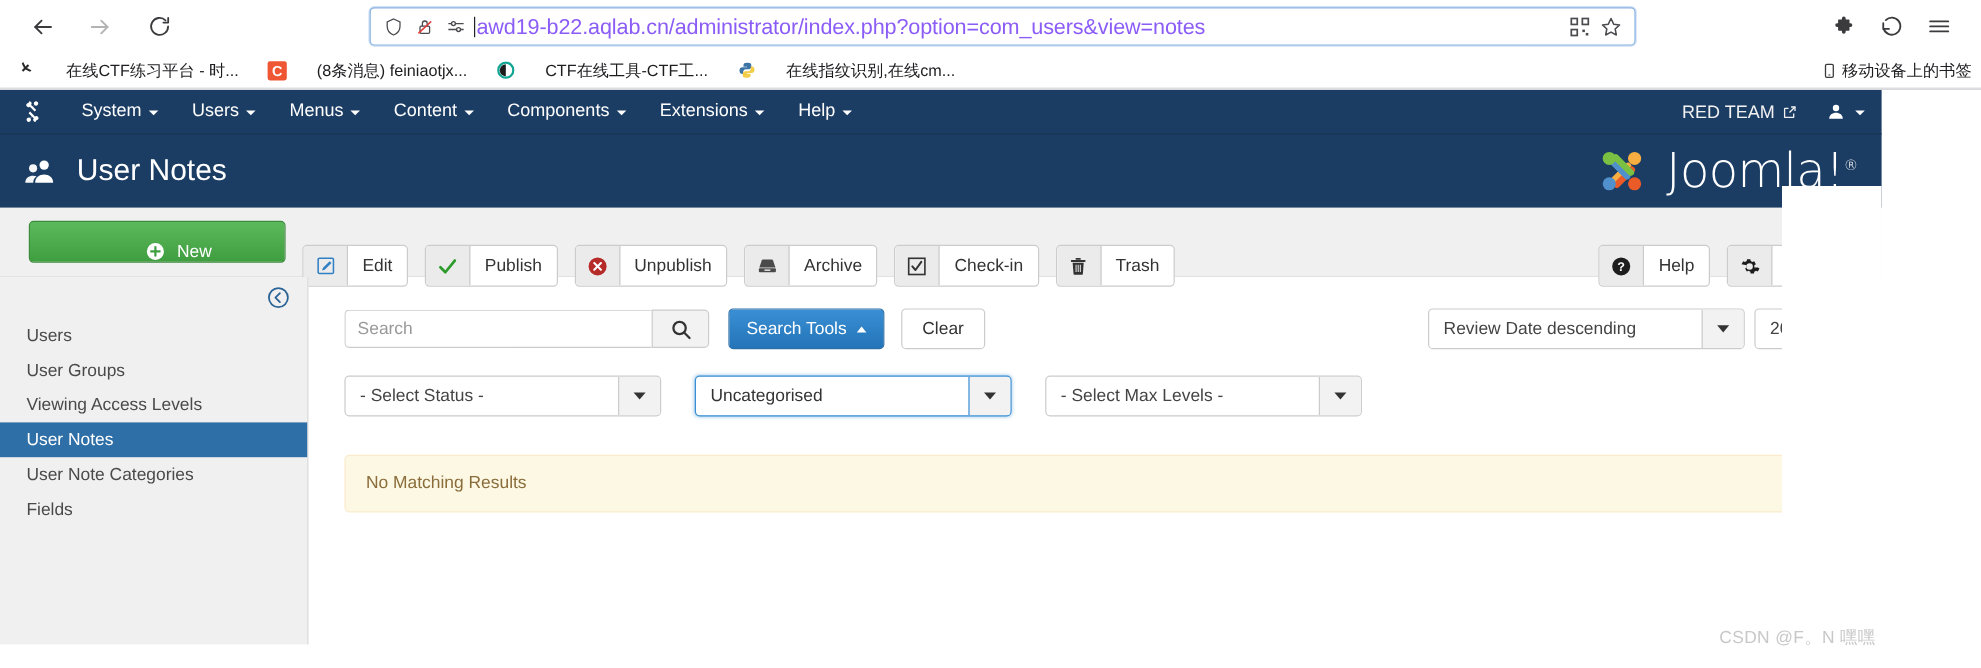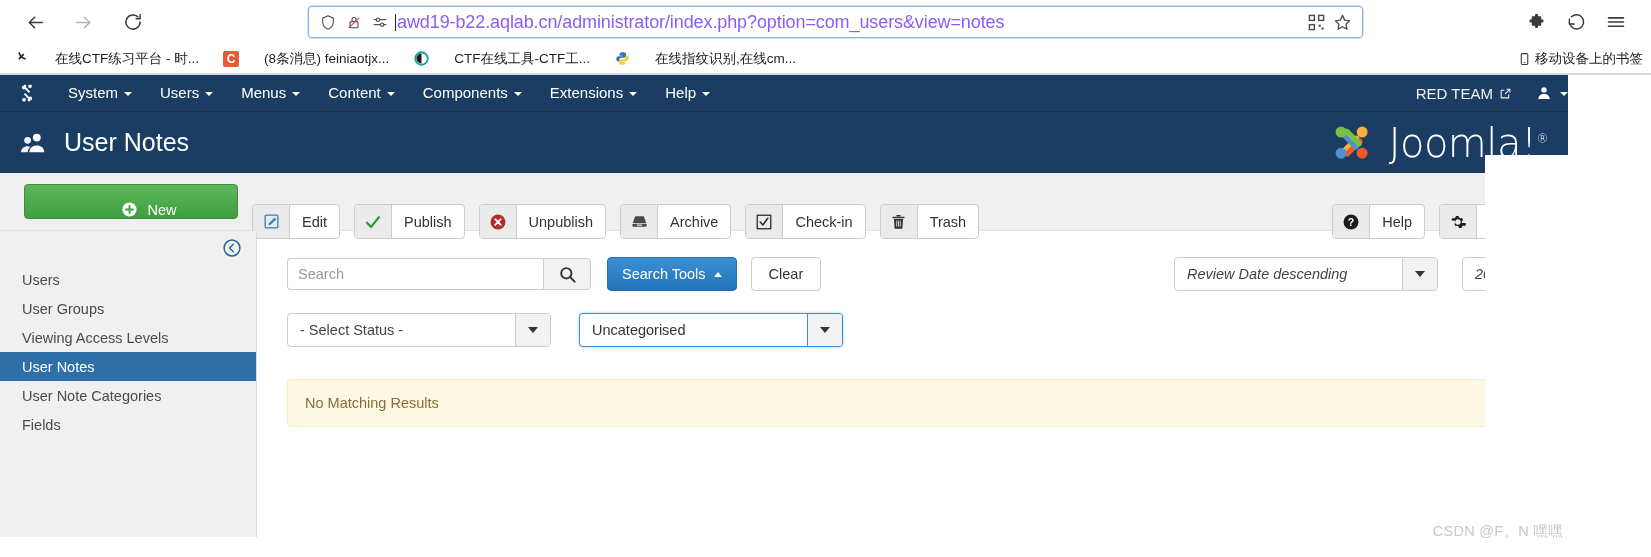--- a/index.html
+++ b/index.html
@@ -177,21 +177,21 @@
     border-left: 4px solid transparent;
     border-right: 4px solid transparent;
     border-top: 4px solid #ffffff;
     display: inline-block;
     margin-top: 2px;
   }
   .menubar-right {
     margin-left: auto;
     display: flex;
     align-items: center;
-    padding-right: 0;
+    padding-right: 14px;
     gap: 6px;
   }
   .redteam {
     color: #f2f2f2;
     font-size: 15px;
     display: flex;
     align-items: center;
     gap: 6px;
     padding-right: 18px;
   }
@@ -408,22 +408,21 @@
     border-radius: 4px;
     padding: 0 17px;
     font-size: 14.5px;
     display: flex;
     align-items: center;
     margin-left: 14px;
   }
   .right-filters {
     margin-left: auto;
     display: flex;
-    gap: 24px;
-    font-style: italic;
+    gap: 8px;
   }
   .sel {
     height: 32px;
     border: 1px solid #cccccc;
     border-radius: 4px;
     display: flex;
     align-items: center;
     background: #fff;
     overflow: hidden;
   }
@@ -888,20 +887,26 @@
           <span class="sel-arrow">
               <i class="caret-dn-dark"></i>
             </span>
         </div>
         <div class="sel category">
           <span class="sel-val">Uncategorised</span>
           <span class="sel-arrow">
               <i class="caret-dn-dark"></i>
             </span>
         </div>
+        <div class="sel maxlevels">
+          <span class="sel-val">- Select Max Levels -</span>
+          <span class="sel-arrow">
+              <i class="caret-dn-dark"></i>
+            </span>
+        </div>
       </div>
 
       <div class="alert-warning">
         <span>No Matching Results</span>
       </div>
     </div>
   </div>
 
   <div class="right-gutter"></div>
 </div>

